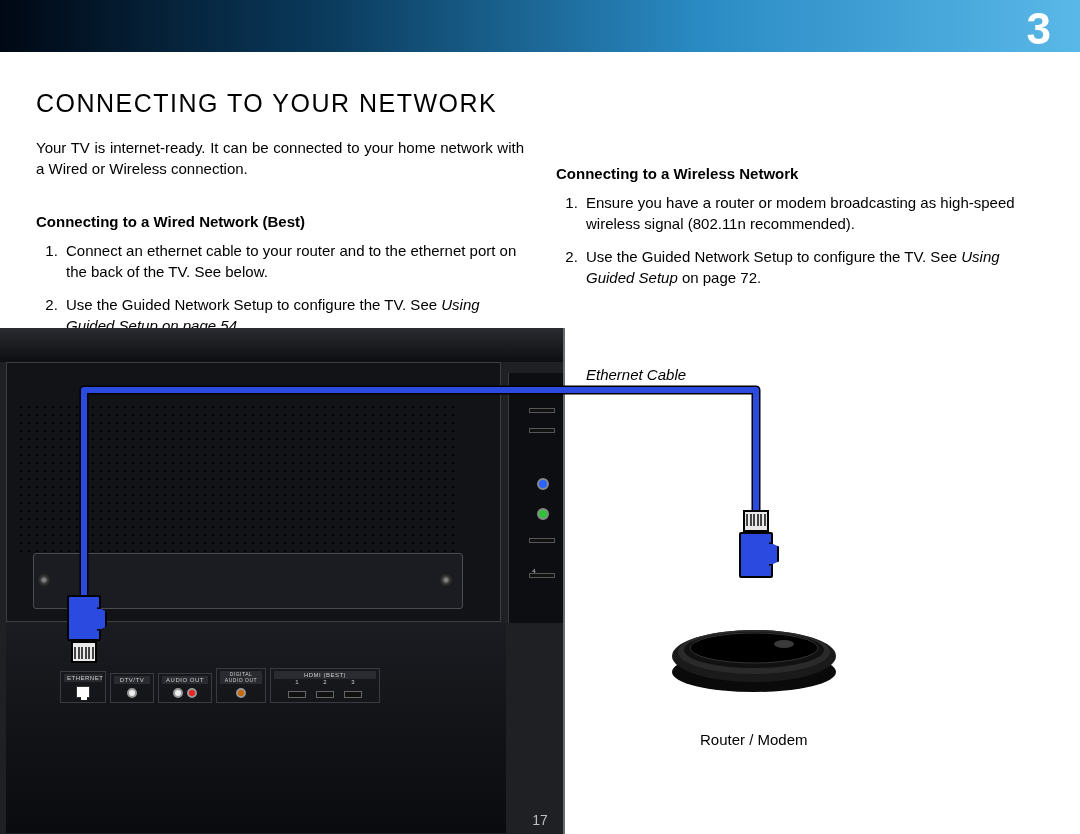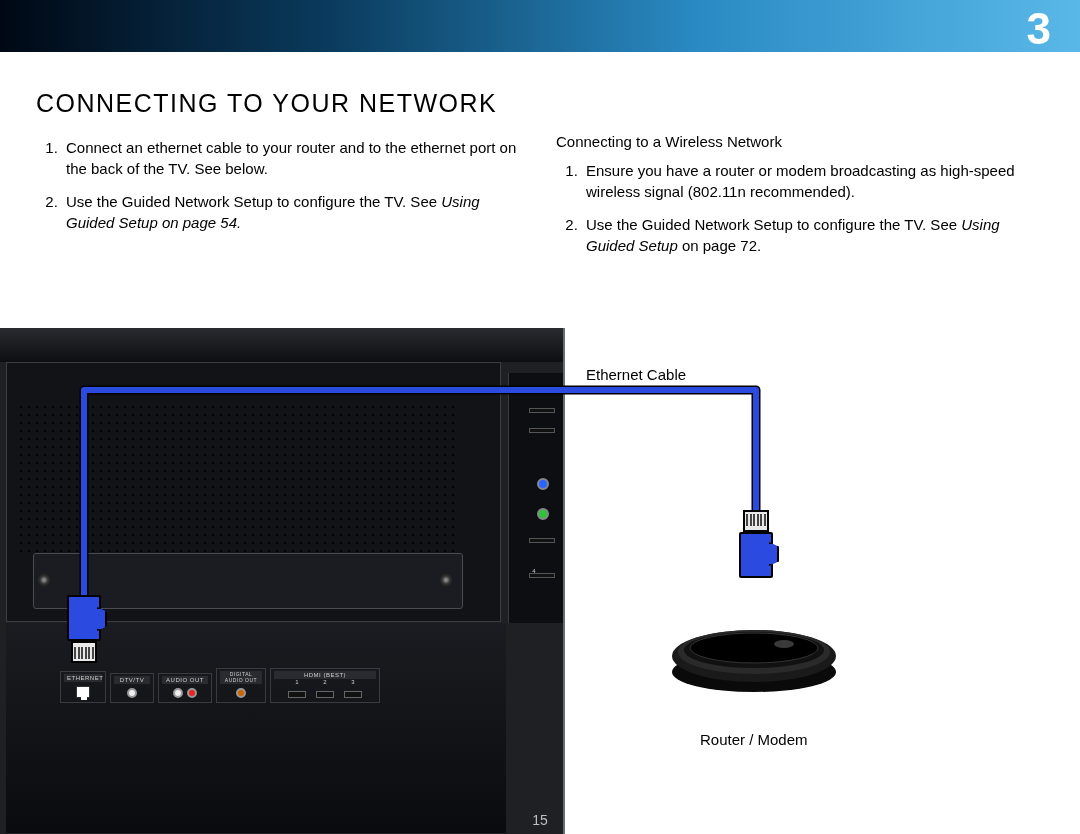--- a/index.html
+++ b/index.html
@@ -41,22 +41,23 @@
     font-weight: 400;
     letter-spacing: 1.5px;
     text-transform: uppercase;
     margin-bottom: 16px;
   }
   .intro {
     text-align: justify;
     margin-bottom: 22px;
   }
   .subhead {
-    font-weight: 400;
+    font-weight: 700;
     margin-bottom: 8px;
+    margin-top: 32px;
   }
   ol {
     padding-left: 26px;
   }
   ol li {
     margin-bottom: 12px;
     padding-left: 4px;
   }
   .italic { font-style: italic; }
   .col-right { padding-top: 45px; }
@@ -164,20 +165,21 @@
 
   
   .cable {
     position:absolute; left:0; top:0; width:1080px; height:506px;
     pointer-events:none;
   }
 
   .eth-label {
     position:absolute; left:586px; top:38px;
     font-size:15px;
+    font-style:italic;
   }
   .router-label {
     position:absolute; left:700px; top:386px;
     font-size:15px;
     margin-top:17px;
   }
   
   .router {
     position:absolute; left:664px; top:286px; width:180px; height:80px;
   }
@@ -195,20 +197,22 @@
 </head>
 <body>
 
 <div class="header-banner">
   <div class="chapter-num">3</div>
 </div>
 
 <div class="page-body">
   <div class="col">
     <h2>CONNECTING TO YOUR NETWORK</h2>
+    <p class="intro">Your TV is internet-ready. It can be connected to your home network with a Wired or Wireless connection.</p>
+    <p class="subhead">Connecting to a Wired Network (Best)</p>
     <ol>
       <li>Connect an ethernet cable to your router and to the ethernet port on the back of the TV. See below.</li>
       <li>
         <span>Use the Guided Network Setup to configure the TV. See </span><span class="italic">Using Guided Setup on page 54.</span>
       </li>
     </ol>
   </div>
   <div class="col col-right">
     <p class="subhead">Connecting to a Wireless Network</p>
     <ol>
@@ -326,13 +330,13 @@
       <ellipse cx="90" cy="38" rx="76" ry="22" fill="#2a2a2a"></ellipse>
       <ellipse cx="90" cy="36" rx="70" ry="18" fill="#111"></ellipse>
       <ellipse cx="90" cy="34" rx="64" ry="15" fill="#000" stroke="#333" stroke-width="1"></ellipse>
       <ellipse cx="120" cy="30" rx="10" ry="4" fill="#3a3a3a"></ellipse>
     </svg>
   </div>
   <div class="router-label">Router / Modem</div>
 
 </div>
 
-<div class="page-num">15</div>
+<div class="page-num">17</div>
 
 </body></html>

